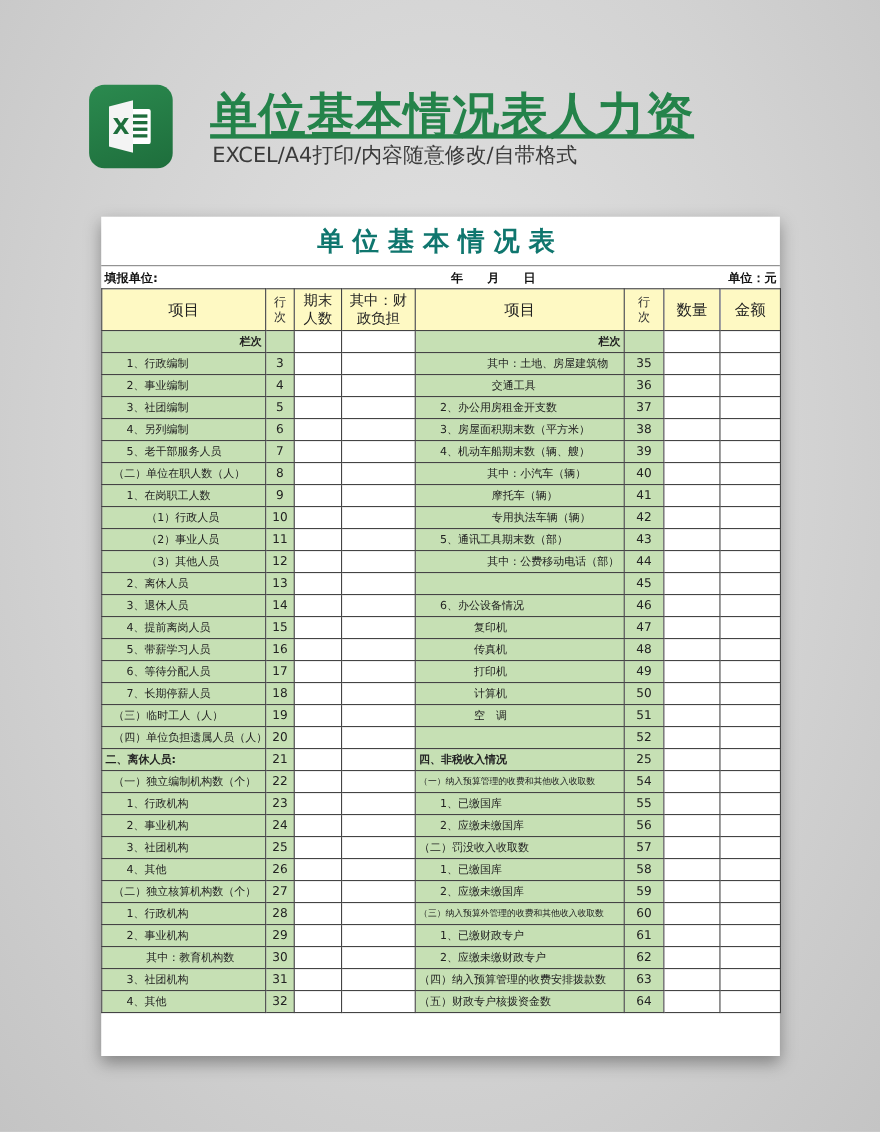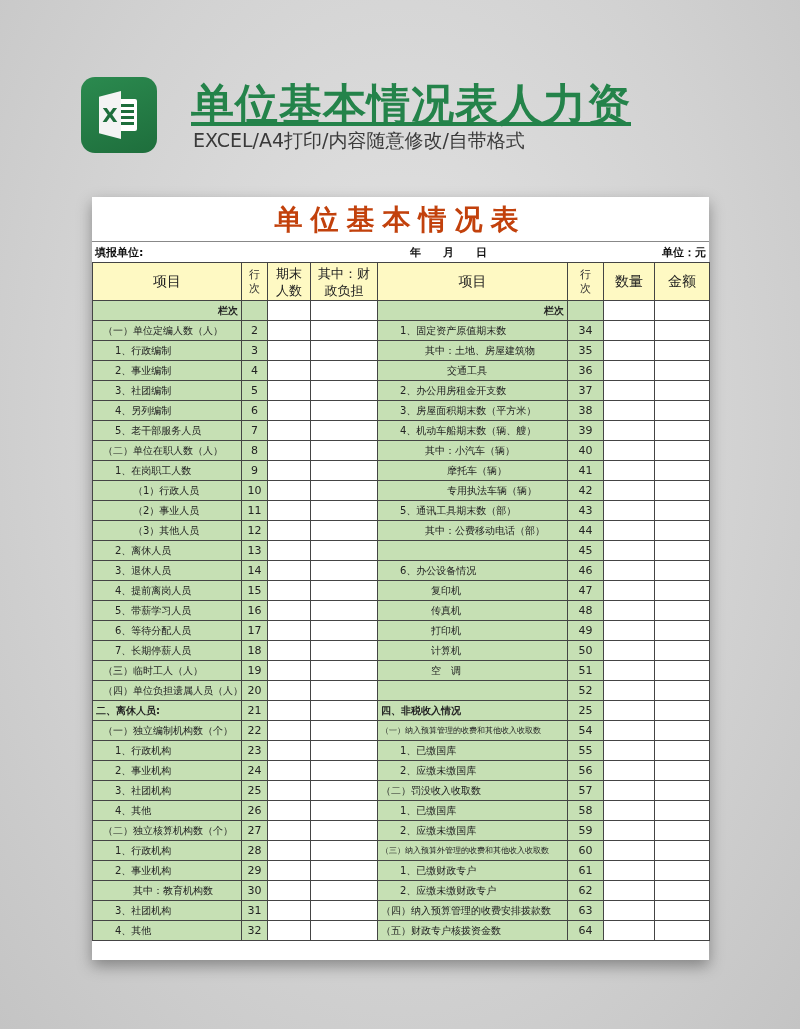--- a/index.html
+++ b/index.html
@@ -38,43 +38,43 @@
   .sub-title {
     position: absolute; left: 193px; top: 128px; font-size: 19px; color: #3a3a3a;
     font-family: "DejaVu Sans", sans-serif;
   }
   .sheet {
     position: absolute; left: 92px; top: 197px; width: 617px; height: 763px;
     background: #ffffff;
     box-shadow: 0 6px 14px rgba(0,0,0,0.35);
   }
   .sheet-title {
-    height: 45px; line-height: 45px; text-align: center; font-size: 28px; font-weight: bold;
-    letter-spacing: 8px; font-family: "DejaVu Sans", sans-serif; color: #c2410c;
+    height: 45px; line-height: 45px; text-align: center; font-size: 24px; font-weight: bold;
+    letter-spacing: 8px; font-family: "DejaVu Sans", sans-serif; color: #0f766e;
     border-bottom: 1px solid #888;
   }
   .info-row {
     height: 20px; position: relative; font-size: 11px; font-weight: bold;
     font-family: "DejaVu Sans", sans-serif; color: #111;
   }
   .info-row span { position: absolute; top: 3px; }
   table { border-collapse: collapse; table-layout: fixed; width: 617px; font-family: "DejaVu Sans", sans-serif; }
   td, th { border: 1px solid #444; overflow: hidden; white-space: nowrap; }
   th { background: #fef9c3; font-weight: normal; color: #222; height: 38px; }
   th.big { font-size: 14px; }
   th.small { font-size: 11px; line-height: 14px; color: #333; }
   th.two { font-size: 13px; line-height: 17px; }
   td { height: 20px; font-size: 10px; color: #222; padding: 0 3px; }
   td.lbl { background: #c6e0b4; }
   td.num { background: #c6e0b4; text-align: center; font-size: 11px; }
   td.blank { background: #ffffff; }
   td.b { font-weight: bold; }
   td.c { text-align: right; }
   .i1 { padding-left: 10px; } .i2 { padding-left: 22px; } .i3 { padding-left: 40px; }
-  .i4 { padding-left: 47px; } .i5 { padding-left: 69px; } .i6 { padding-left: 53px; }
+  .i4 { padding-left: 65px; } .i5 { padding-left: 69px; } .i6 { padding-left: 53px; }
   .tiny { font-size: 8px; }
 </style>
 </head>
 <body>
 
 <div class="banner">
   <div class="app-icon">
     <div class="sheet-back">
     </div>
     <div class="grid-line" style="top:27px"></div>
@@ -123,30 +123,20 @@
         <td class="lbl c b">栏次</td>
         <td class="num"></td>
         <td class="blank"></td>
         <td class="blank"></td>
         <td class="lbl c b">栏次</td>
         <td class="num"></td>
         <td class="blank"></td>
         <td class="blank"></td>
       </tr>
         <tr>
-          <td class="lbl i1">（一）单位定编人数（人）</td>
-          <td class="num">2</td>
-          <td class="blank"></td>
-          <td class="blank"></td>
-          <td class="lbl i2">1、固定资产原值期末数</td>
-          <td class="num">34</td>
-          <td class="blank"></td>
-          <td class="blank"></td>
-        </tr>
-        <tr>
           <td class="lbl i2">1、行政编制</td>
           <td class="num">3</td>
           <td class="blank"></td>
           <td class="blank"></td>
           <td class="lbl i4">其中：土地、房屋建筑物</td>
           <td class="num">35</td>
           <td class="blank"></td>
           <td class="blank"></td>
         </tr>
         <tr>

